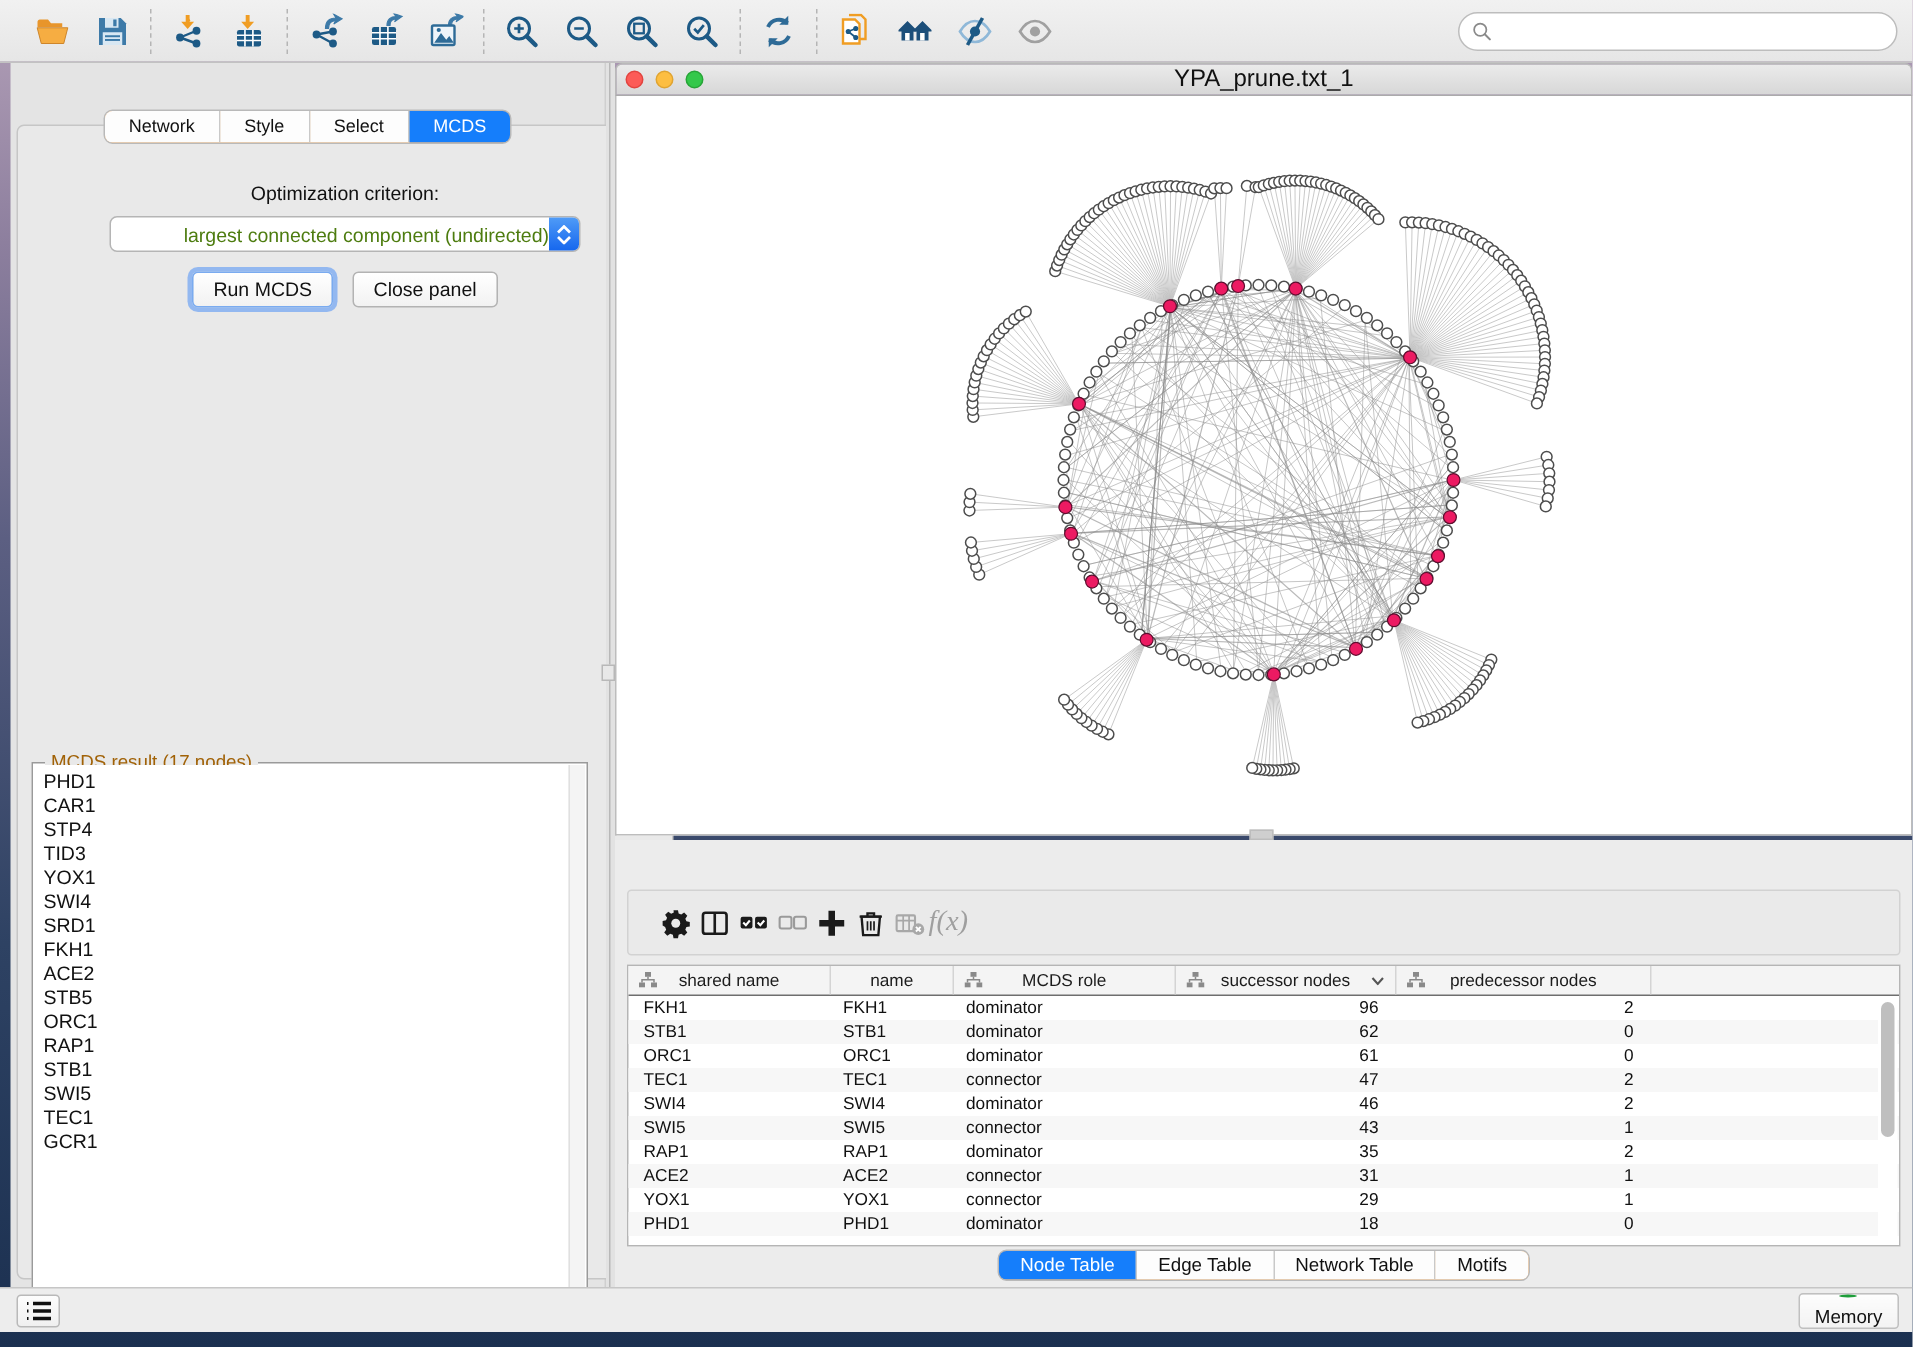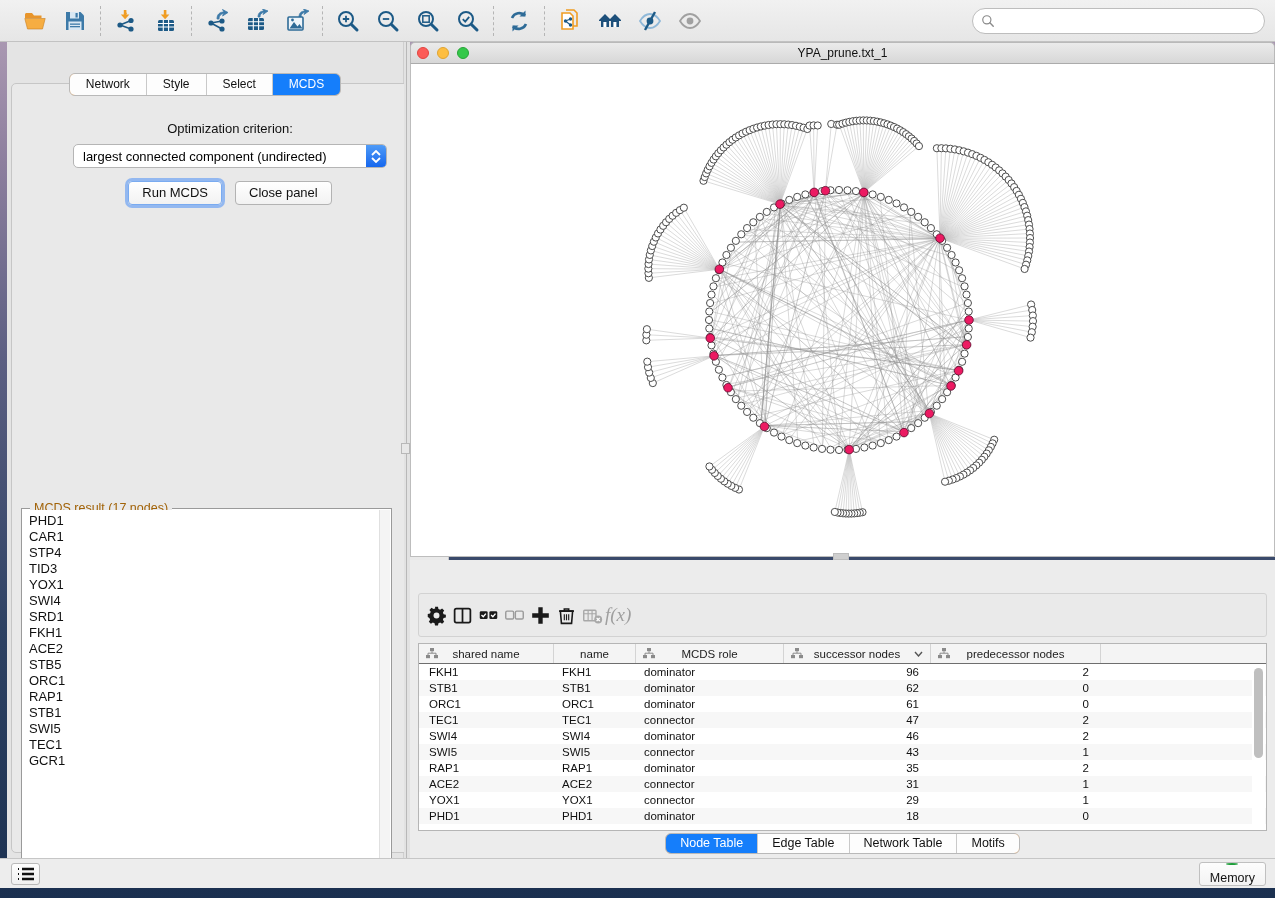--- a/index.html
+++ b/index.html
@@ -35,21 +35,21 @@
   .seg { display:flex; background:#fdba74; border:1px solid #b9b9b9; border-radius:6px; overflow:hidden; }
   .seg .tab { font-size:12px; color:#111; padding:3px 16px 4px; border-right:1px solid #c9c9c9; background:#fdfdfd; }
   .seg .tab:last-child { border-right:none; }
   .seg .tab.active { background:#157efb; color:#fff; }
 
   #ctrl-body { position:absolute; left:4px; top:41px; width:438px; height:770px;
     background:#e9e9e9; border:1px solid #c6c6c6; border-radius:5px; }
   #opt-label { text-align:center; margin-top:37px; font-size:13px; color:#111; }
   #criterion-select { margin:8px auto 0; width:314px; height:24px; background:#fff;
     border:1px solid #b5b5b5; border-radius:5px; display:flex; align-items:center; font-size:13px; }
-  #criterion-select .val { flex:1; padding-left:9px; color:#000000; white-space:nowrap; }
+  #criterion-select .val { flex:1; padding-left:9px; color:#4d7c0f; white-space:nowrap;text-align:right; }
   #criterion-select .stepper { width:20px; height:22px; margin:0; background:linear-gradient(#4f9bf7,#1667ee);
     border-radius:0 4px 4px 0; display:flex; flex-direction:column; align-items:center; justify-content:center; gap:1px; }
   .btn-row { display:flex; justify-content:center; gap:13px; margin-top:13px; }
   .mac-btn { font-size:13px; color:#111; background:linear-gradient(#ffffff,#f2f2f2);
     border:1px solid #b3b3b3; border-radius:4px; padding:3px 13px 4px; }
   .mac-btn.focused { box-shadow:0 0 0 3px rgba(77,144,246,.55); border-color:#7aabf0; }
 
   #result-fieldset { position:absolute; left:9px; top:424px; width:371px; height:372px;
     border:1px solid #9a9a9a; background:#fff; }
   #result-legend { position:absolute; left:8px; top:-8px; background:#e9e9e9; padding:0 4px;
@@ -68,31 +68,31 @@
 
   
   #network-window { position:absolute; left:410px; top:42px; width:865px; height:516px; }
   #net-titlebar { height:22px; background:linear-gradient(#ebebeb,#d7d7d7);
     border:1px solid #b9b9b9; border-bottom:1px solid #ababab; border-radius:5px 5px 0 0;
     display:flex; align-items:center; position:relative; }
   .tl { width:12px; height:12px; border-radius:50%; margin-left:8px; }
   .tl.red { background:#fc5b57; border:1px solid #e2443f; margin-left:6px; }
   .tl.yellow { background:#fdbe41; border:1px solid #e0a431; }
   .tl.green { background:#34c84a; border:1px solid #27a537; }
-  #net-title { position:absolute; left:0; right:0; text-align:center; font-size:12px; color:#111; }
+  #net-title { position:absolute; left:0; right:0; text-align:center; font-size:16px; color:#111; }
   #net-canvas { position:relative; height:493px; background:#fff; border:1px solid #bdbdbd; border-top:none; }
   #net-canvas svg { position:absolute; left:0; top:0; }
   #hsplit-grip { position:absolute; left:422px; bottom:-4px; width:16px; height:7px;
     background:#cfcfcf; border:1px solid #bdbdbd; }
 
   
   #table-panel { position:absolute; left:410px; top:560px; width:865px; height:298px; background:#ececec; }
   #tp-toolbar { position:absolute; left:8px; top:33px; width:849px; height:44px;
     background:#eaeaea; border:1px solid #d2d2d2; border-radius:3px;
-    display:flex; align-items:center; padding-left:4px; }
+    display:flex; align-items:center; padding-left:18px; }
   #tp-toolbar .tbicon svg { width:21px; height:21px; }
   .fx-label { font-size:19px; font-style:italic; color:#9f9f9f; font-family:"Liberation Serif","DejaVu Serif",serif; }
 
   #node-table { position:absolute; left:8px; top:83px; width:849px; height:188px;
     background:#fff; border:1px solid #b5b5b5; }
   .thead { display:grid; grid-template-columns:135px 82px 148px 147px 170px 1fr;
     height:20px; border-bottom:1px solid #6e6e6e; background:#f4f4f4; }
   .th { position:relative; display:flex; align-items:center; justify-content:center;
     font-size:11.5px; color:#1c1c1c; border-right:1px solid #d4d4d4; }
   .th:last-child { border-right:none; }

